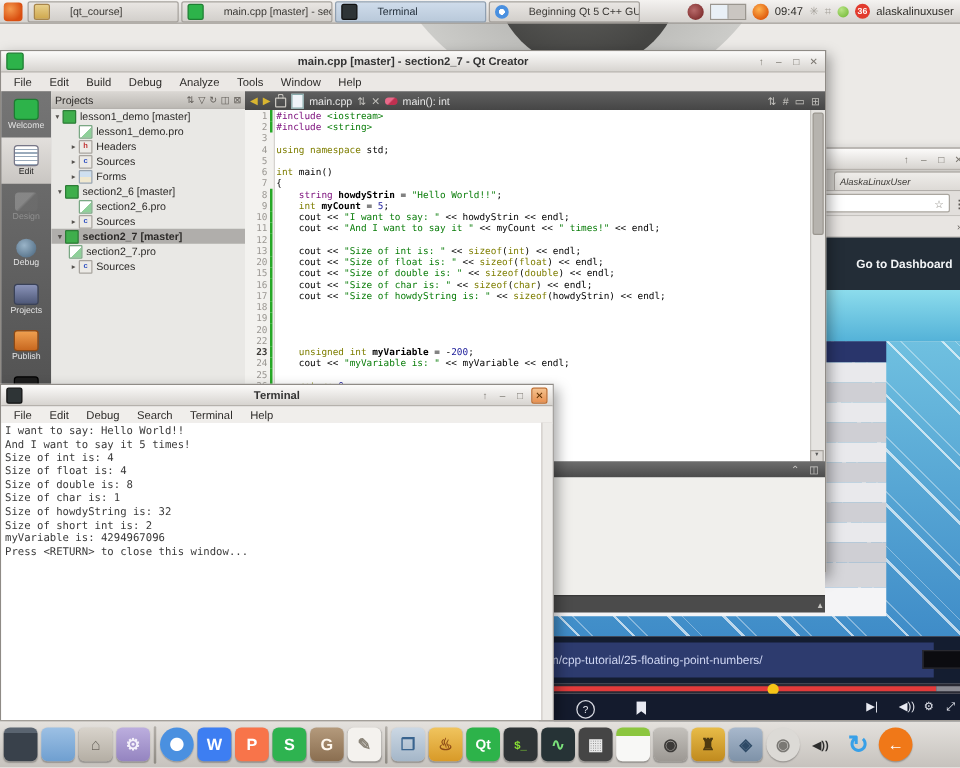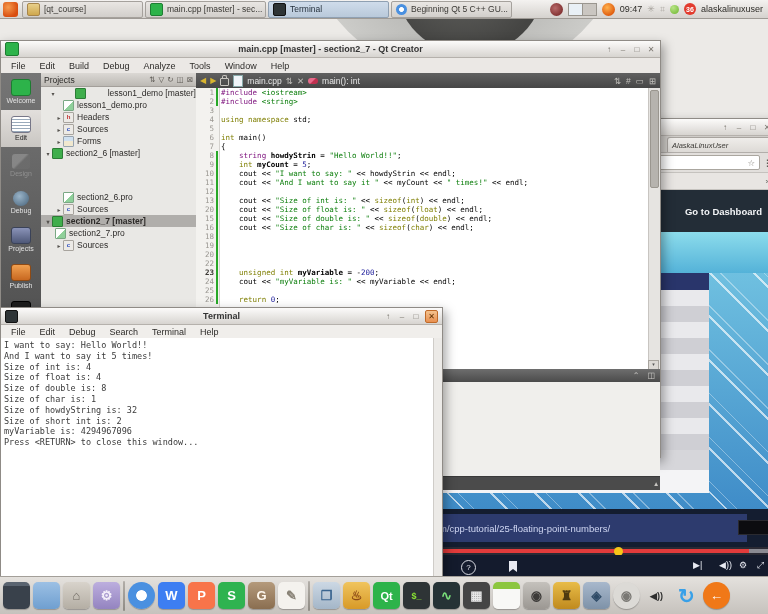--- a/index.html
+++ b/index.html
@@ -22,21 +22,21 @@
   .menubar{display:flex;gap:2px;align-items:center;background:#ebe8e5;border-bottom:1px solid #cfccc8;
            padding:0 4px;font-size:9px;color:#2e2c2a}
   .menubar span{padding:1px 6px}
 
   
   .toppanel{position:absolute;left:0;top:0;width:768px;height:19px;z-index:40;
             background:linear-gradient(#f4f2f0,#d5d2ce);border-bottom:1px solid #9e9a95;
             display:flex;align-items:center;padding:0 2px;box-sizing:border-box}
   .launcher{width:15px;height:15px;border-radius:3px;margin:0 4px 0 1px;
             background:radial-gradient(circle at 35% 35%,#f59a4e,#d94e10 70%)}
-  .pwb{display:flex;align-items:center;gap:4px;width:111px;height:15px;margin-right:2px;
+  .pwb{display:flex;align-items:center;gap:16px;width:111px;height:15px;margin-right:2px;
        border:1px solid #a5a19c;border-radius:2px;background:linear-gradient(#e9e6e3,#d2cfcb);
        padding:0 4px;overflow:hidden;white-space:nowrap;font-size:8.5px;color:#3a3834}
   .pwb.active{background:linear-gradient(#cfdceb,#b9c9da);border-color:#8fa0b2;color:#24303c}
   .pwb-ico{width:11px;height:11px;border-radius:2px;flex:0 0 auto}
   .folder-icon{background:linear-gradient(#e8cf8a,#cfa84e);border:1px solid #a8854a}
   .qtcreator-icon{background:#2db34a;border:1px solid #1e7e33}
   .terminal-icon{background:#2e3436;border:1px solid #111}
   .chromium-icon{border-radius:50%;background:radial-gradient(circle at 50% 50%,#fff 28%,#4a90e0 32%)}
   .panel-right{margin-left:auto;display:flex;align-items:center;gap:5px;padding-right:3px}
   .fan-applet{width:13px;height:13px;border-radius:50%;background:radial-gradient(circle at 40% 40%,#b86a6a,#6e1c1c)}
@@ -320,21 +320,21 @@
         <span>Projects</span>
         <span class="ph-icons" id="phicons">
             <span>⇅</span>
             <span>▽</span>
             <span>↻</span>
             <span>◫</span>
             <span>⊠</span>
           </span>
       </div>
       <div class="tree" id="ptree">
-          <div class="trow" style="padding-left: 8px; justify-content: space-between;">
+          <div class="trow" style="padding-left: 1px;">
             <span class="tarrow">▾</span>
             <span class="tico ti-project"></span>
             <span>lesson1_demo [master]</span>
           </div>
           <div class="trow" style="padding-left: 14px;">
             <span class="tarrow"></span>
             <span class="tico ti-profile"></span>
             <span>lesson1_demo.pro</span>
           </div>
           <div class="trow" style="padding-left: 14px;">
@@ -350,21 +350,21 @@
           <div class="trow" style="padding-left: 14px;">
             <span class="tarrow">▸</span>
             <span class="tico ti-forms"></span>
             <span>Forms</span>
           </div>
           <div class="trow" style="padding-left: 3px;">
             <span class="tarrow">▾</span>
             <span class="tico ti-project"></span>
             <span>section2_6 [master]</span>
           </div>
-          <div class="trow" style="padding-left: 14px; margin-top: 32px;">
+          <div class="trow" style="padding-left: 14px;">
             <span class="tarrow"></span>
             <span class="tico ti-profile"></span>
             <span>section2_6.pro</span>
           </div>
           <div class="trow" style="padding-left: 14px;">
             <span class="tarrow">▸</span>
             <span class="tico ti-sources">c</span>
             <span>Sources</span>
           </div>
           <div class="trow sel" style="padding-left: 3px;">
@@ -415,20 +415,21 @@
             <div class="cl"><span class="gut">7</span><span class="chg"></span><span class="txt"><span class="c-pl">{</span></span></div>
             <div class="cl"><span class="gut">8</span><span class="chg on"></span><span class="txt"><span class="c-pl">    </span><span class="c-type">string</span><span class="c-bd"> howdyStrin</span><span class="c-pl"> = </span><span class="c-str">"Hello World!!"</span><span class="c-pl">;</span></span></div>
             <div class="cl"><span class="gut">9</span><span class="chg on"></span><span class="txt"><span class="c-pl">    </span><span class="c-kw">int</span><span class="c-bd"> myCount</span><span class="c-pl"> = </span><span class="c-num">5</span><span class="c-pl">;</span></span></div>
             <div class="cl"><span class="gut">10</span><span class="chg on"></span><span class="txt"><span class="c-pl">    cout &lt;&lt; </span><span class="c-str">"I want to say: "</span><span class="c-pl"> &lt;&lt; howdyStrin &lt;&lt; endl;</span></span></div>
             <div class="cl"><span class="gut">11</span><span class="chg on"></span><span class="txt"><span class="c-pl">    cout &lt;&lt; </span><span class="c-str">"And I want to say it "</span><span class="c-pl"> &lt;&lt; myCount &lt;&lt; </span><span class="c-str">" times!"</span><span class="c-pl"> &lt;&lt; endl;</span></span></div>
             <div class="cl"><span class="gut">12</span><span class="chg on"></span><span class="txt"></span></div>
             <div class="cl"><span class="gut">13</span><span class="chg on"></span><span class="txt"><span class="c-pl">    cout &lt;&lt; </span><span class="c-str">"Size of int is: "</span><span class="c-pl"> &lt;&lt; </span><span class="c-kw">sizeof</span><span class="c-pl">(</span><span class="c-kw">int</span><span class="c-pl">) &lt;&lt; endl;</span></span></div>
             <div class="cl"><span class="gut">20</span><span class="chg on"></span><span class="txt"><span class="c-pl">    cout &lt;&lt; </span><span class="c-str">"Size of float is: "</span><span class="c-pl"> &lt;&lt; </span><span class="c-kw">sizeof</span><span class="c-pl">(</span><span class="c-kw">float</span><span class="c-pl">) &lt;&lt; endl;</span></span></div>
             <div class="cl"><span class="gut">15</span><span class="chg on"></span><span class="txt"><span class="c-pl">    cout &lt;&lt; </span><span class="c-str">"Size of double is: "</span><span class="c-pl"> &lt;&lt; </span><span class="c-kw">sizeof</span><span class="c-pl">(</span><span class="c-kw">double</span><span class="c-pl">) &lt;&lt; endl;</span></span></div>
             <div class="cl"><span class="gut">16</span><span class="chg on"></span><span class="txt"><span class="c-pl">    cout &lt;&lt; </span><span class="c-str">"Size of char is: "</span><span class="c-pl"> &lt;&lt; </span><span class="c-kw">sizeof</span><span class="c-pl">(</span><span class="c-kw">char</span><span class="c-pl">) &lt;&lt; endl;</span></span></div>
+            <div class="cl"><span class="gut">17</span><span class="chg on"></span><span class="txt"><span class="c-pl">    cout &lt;&lt; </span><span class="c-str">"Size of howdyString is: "</span><span class="c-pl"> &lt;&lt; </span><span class="c-kw">sizeof</span><span class="c-pl">(howdyStrin) &lt;&lt; endl;</span></span></div>
             <div class="cl"><span class="gut">18</span><span class="chg on"></span><span class="txt"></span></div>
             <div class="cl"><span class="gut">19</span><span class="chg on"></span><span class="txt"></span></div>
             <div class="cl"><span class="gut">20</span><span class="chg on"></span><span class="txt"></span></div>
             <div class="cl"><span class="gut">22</span><span class="chg on"></span><span class="txt"></span></div>
             <div class="cl"><span class="gut cur">23</span><span class="chg on"></span><span class="txt"><span class="c-pl">    </span><span class="c-kw">unsigned int</span><span class="c-bd"> myVariable</span><span class="c-pl"> = -</span><span class="c-num">200</span><span class="c-pl">;</span></span></div>
             <div class="cl"><span class="gut">24</span><span class="chg on"></span><span class="txt"><span class="c-pl">    cout &lt;&lt; </span><span class="c-str">"myVariable is: "</span><span class="c-pl"> &lt;&lt; myVariable &lt;&lt; endl;</span></span></div>
             <div class="cl"><span class="gut">25</span><span class="chg on"></span><span class="txt"></span></div>
             <div class="cl"><span class="gut">26</span><span class="chg on"></span><span class="txt"><span class="c-kw">    return</span><span class="c-pl"> </span><span class="c-num">0</span><span class="c-pl">;</span></span></div>
           </div>
       </div>

